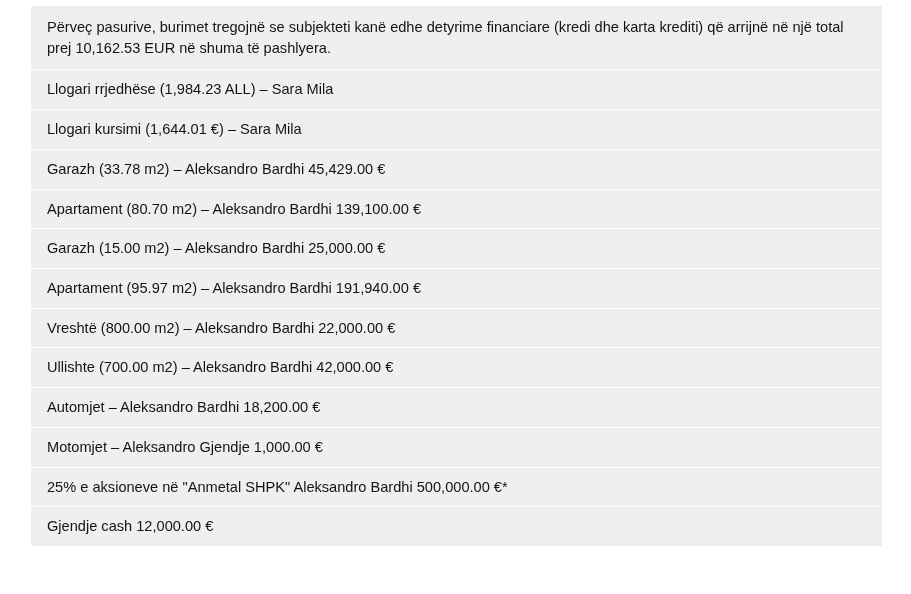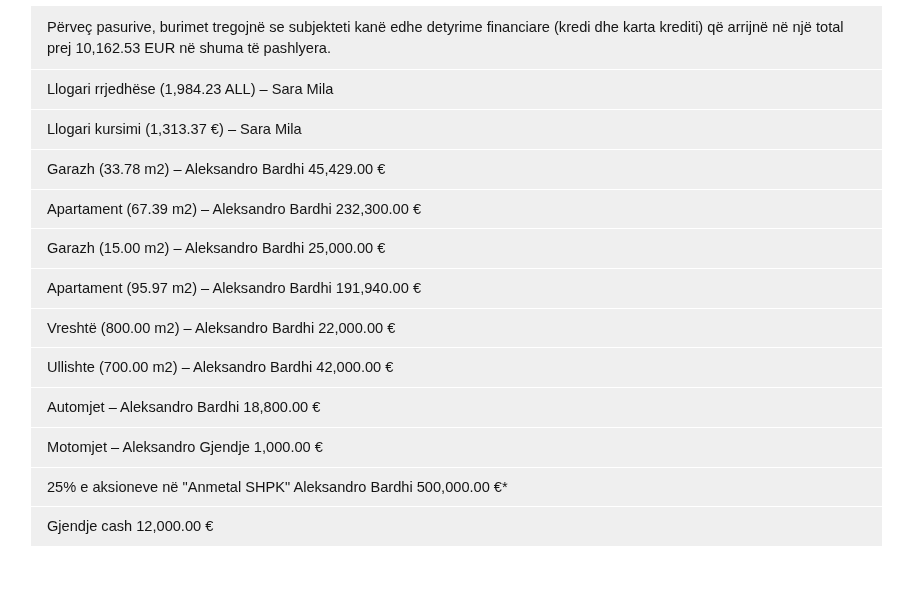--- a/index.html
+++ b/index.html
@@ -56,42 +56,42 @@
 <div class="page">
   <table class="asset-table">
     <tbody>
       <tr class="intro">
         <td>Përveç pasurive, burimet tregojnë se subjekteti kanë edhe detyrime financiare (kredi dhe karta krediti) që arrijnë në një total prej 10,162.53 EUR në shuma të pashlyera.</td>
       </tr>
       <tr>
         <td>Llogari rrjedhëse (1,984.23 ALL) – Sara Mila</td>
       </tr>
       <tr>
-        <td>Llogari kursimi (1,313.37 €) – Sara Mila</td>
+        <td>Llogari kursimi (1,644.01 €) – Sara Mila</td>
       </tr>
       <tr>
         <td>Garazh (33.78 m2) – Aleksandro Bardhi 45,429.00 €</td>
       </tr>
       <tr>
-        <td>Apartament (67.39 m2) – Aleksandro Bardhi 232,300.00 €</td>
+        <td>Apartament (80.70 m2) – Aleksandro Bardhi 139,100.00 €</td>
       </tr>
       <tr>
         <td>Garazh (15.00 m2) – Aleksandro Bardhi 25,000.00 €</td>
       </tr>
       <tr>
         <td>Apartament (95.97 m2) – Aleksandro Bardhi 191,940.00 €</td>
       </tr>
       <tr>
         <td>Vreshtë (800.00 m2) – Aleksandro Bardhi 22,000.00 €</td>
       </tr>
       <tr>
         <td>Ullishte (700.00 m2) – Aleksandro Bardhi 42,000.00 €</td>
       </tr>
       <tr>
-        <td> Automjet – Aleksandro Bardhi 18,800.00 €</td>
+        <td> Automjet – Aleksandro Bardhi 18,200.00 €</td>
       </tr>
       <tr>
         <td>Motomjet – Aleksandro Gjendje 1,000.00 €</td>
       </tr>
       <tr>
         <td>25% e aksioneve në "Anmetal SHPK"  Aleksandro Bardhi 500,000.00 €*</td>
       </tr>
       <tr>
         <td>Gjendje cash 12,000.00 €</td>
       </tr>

